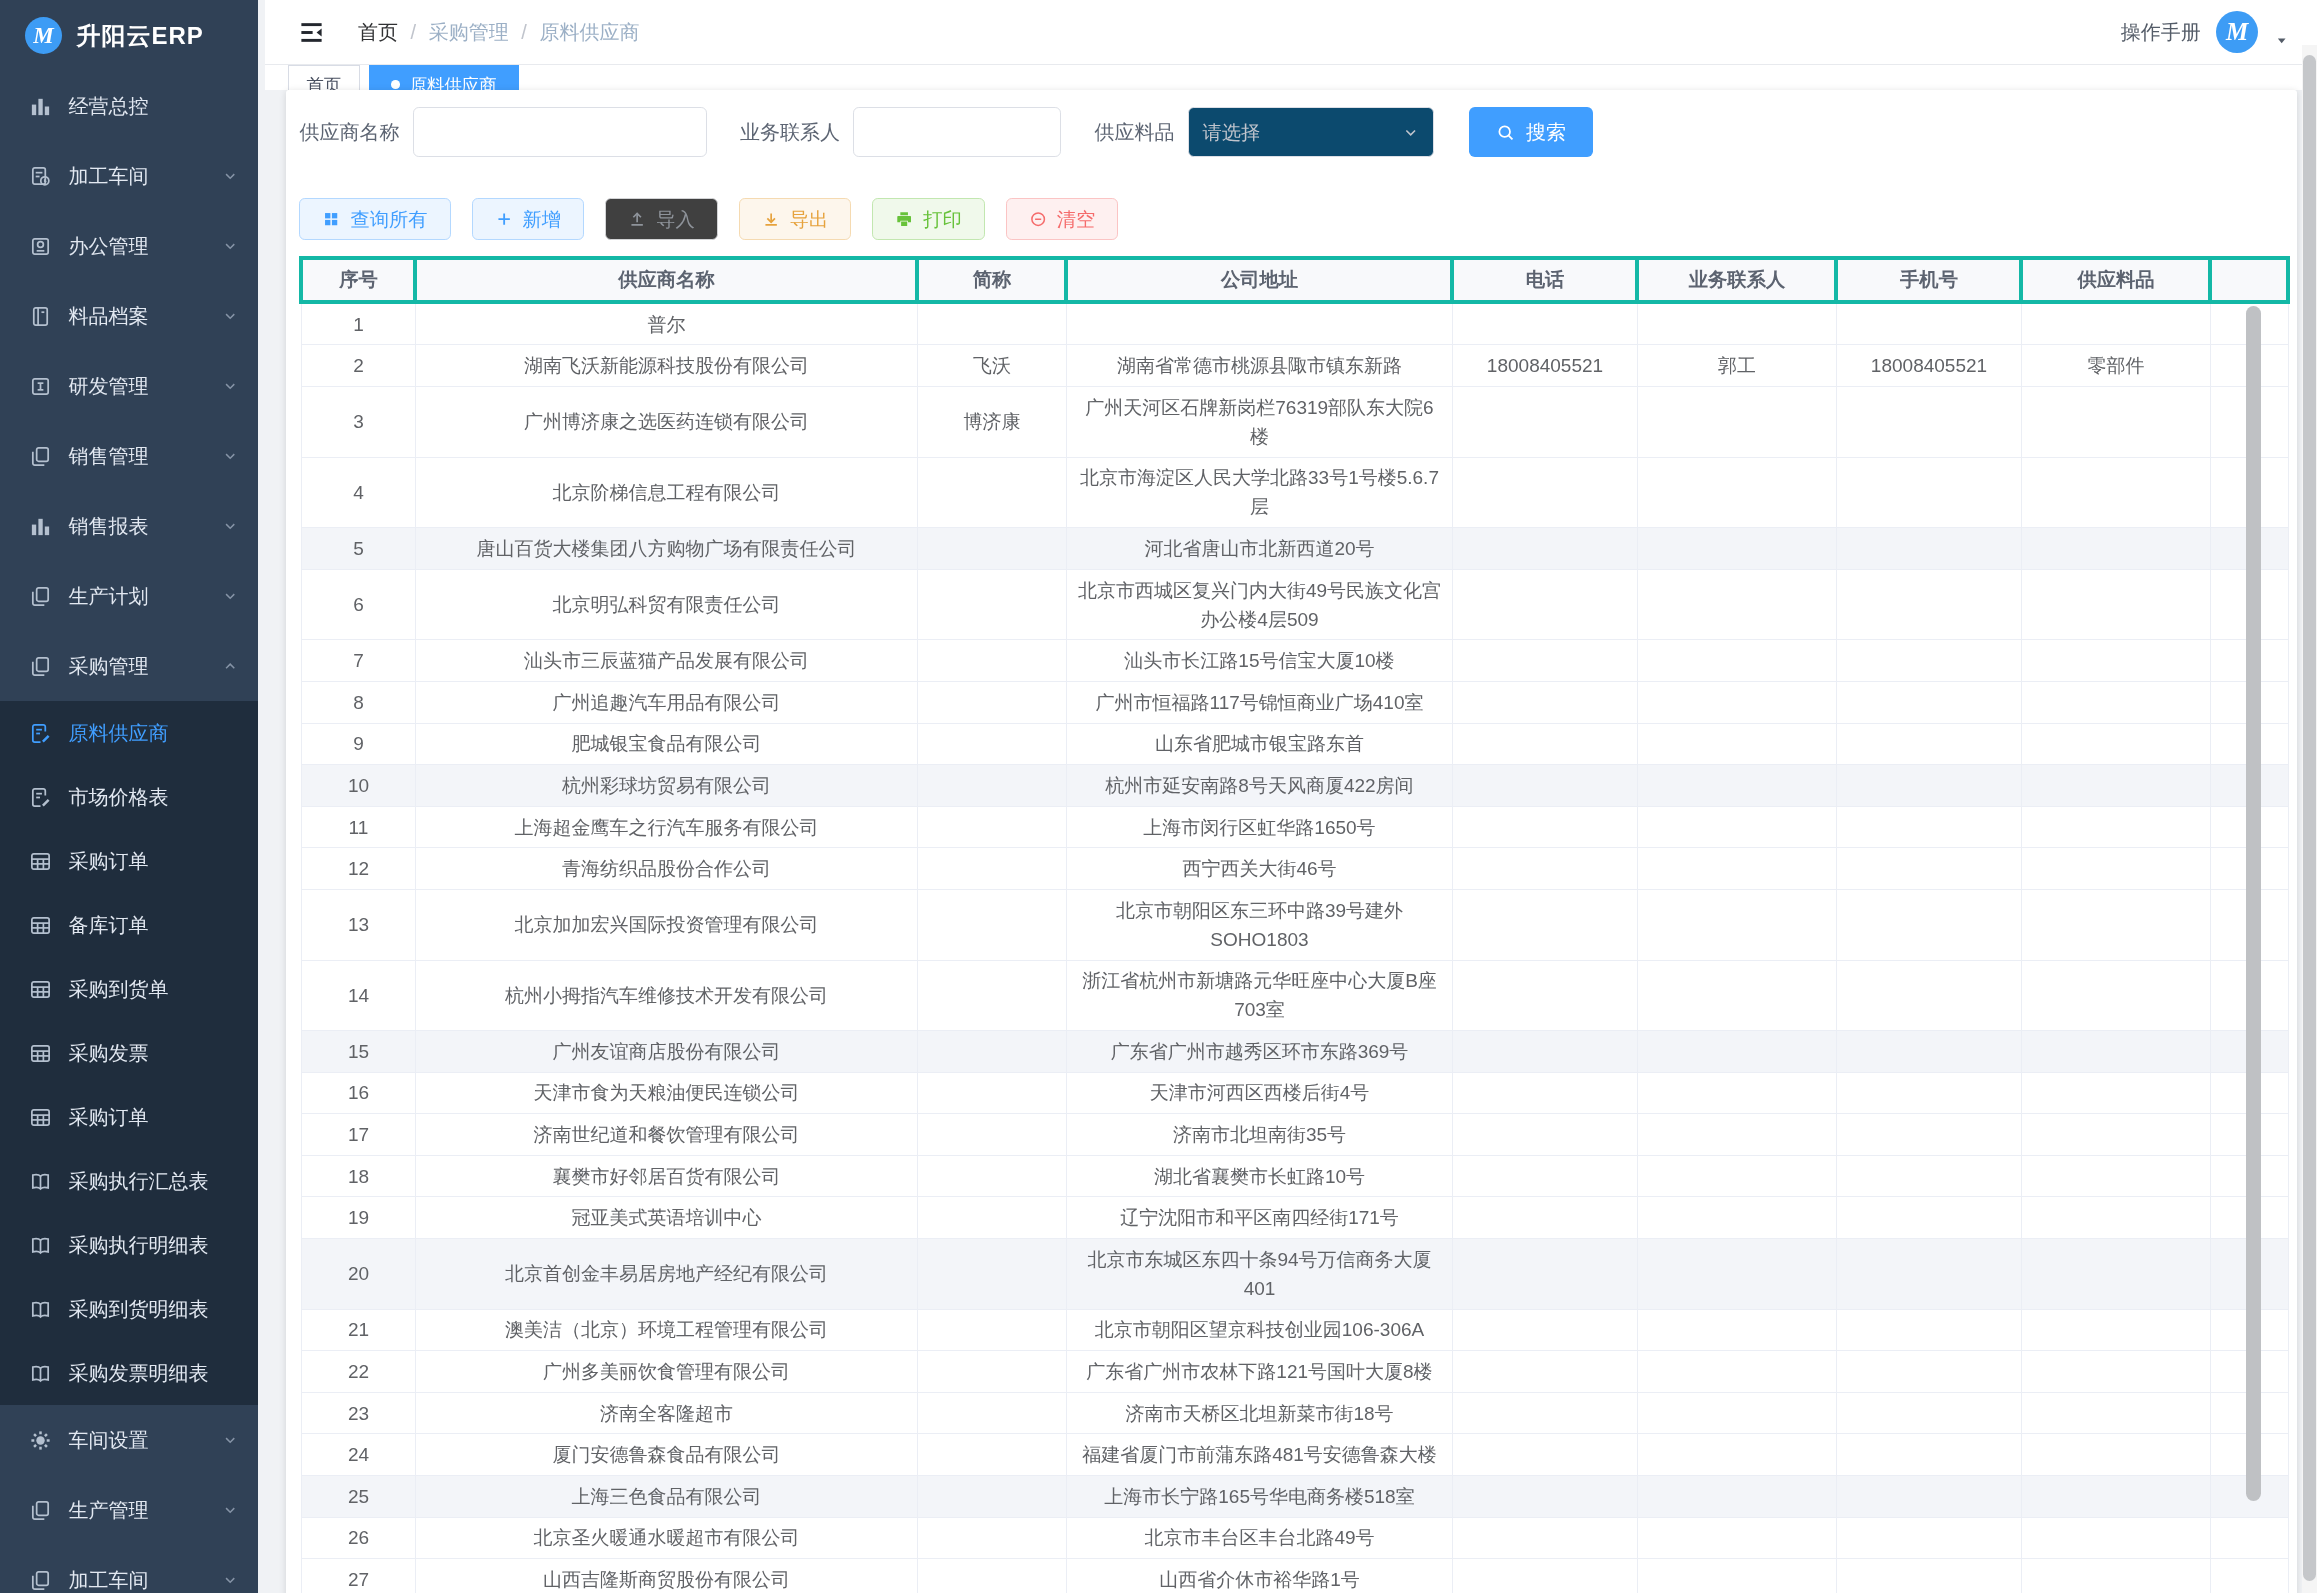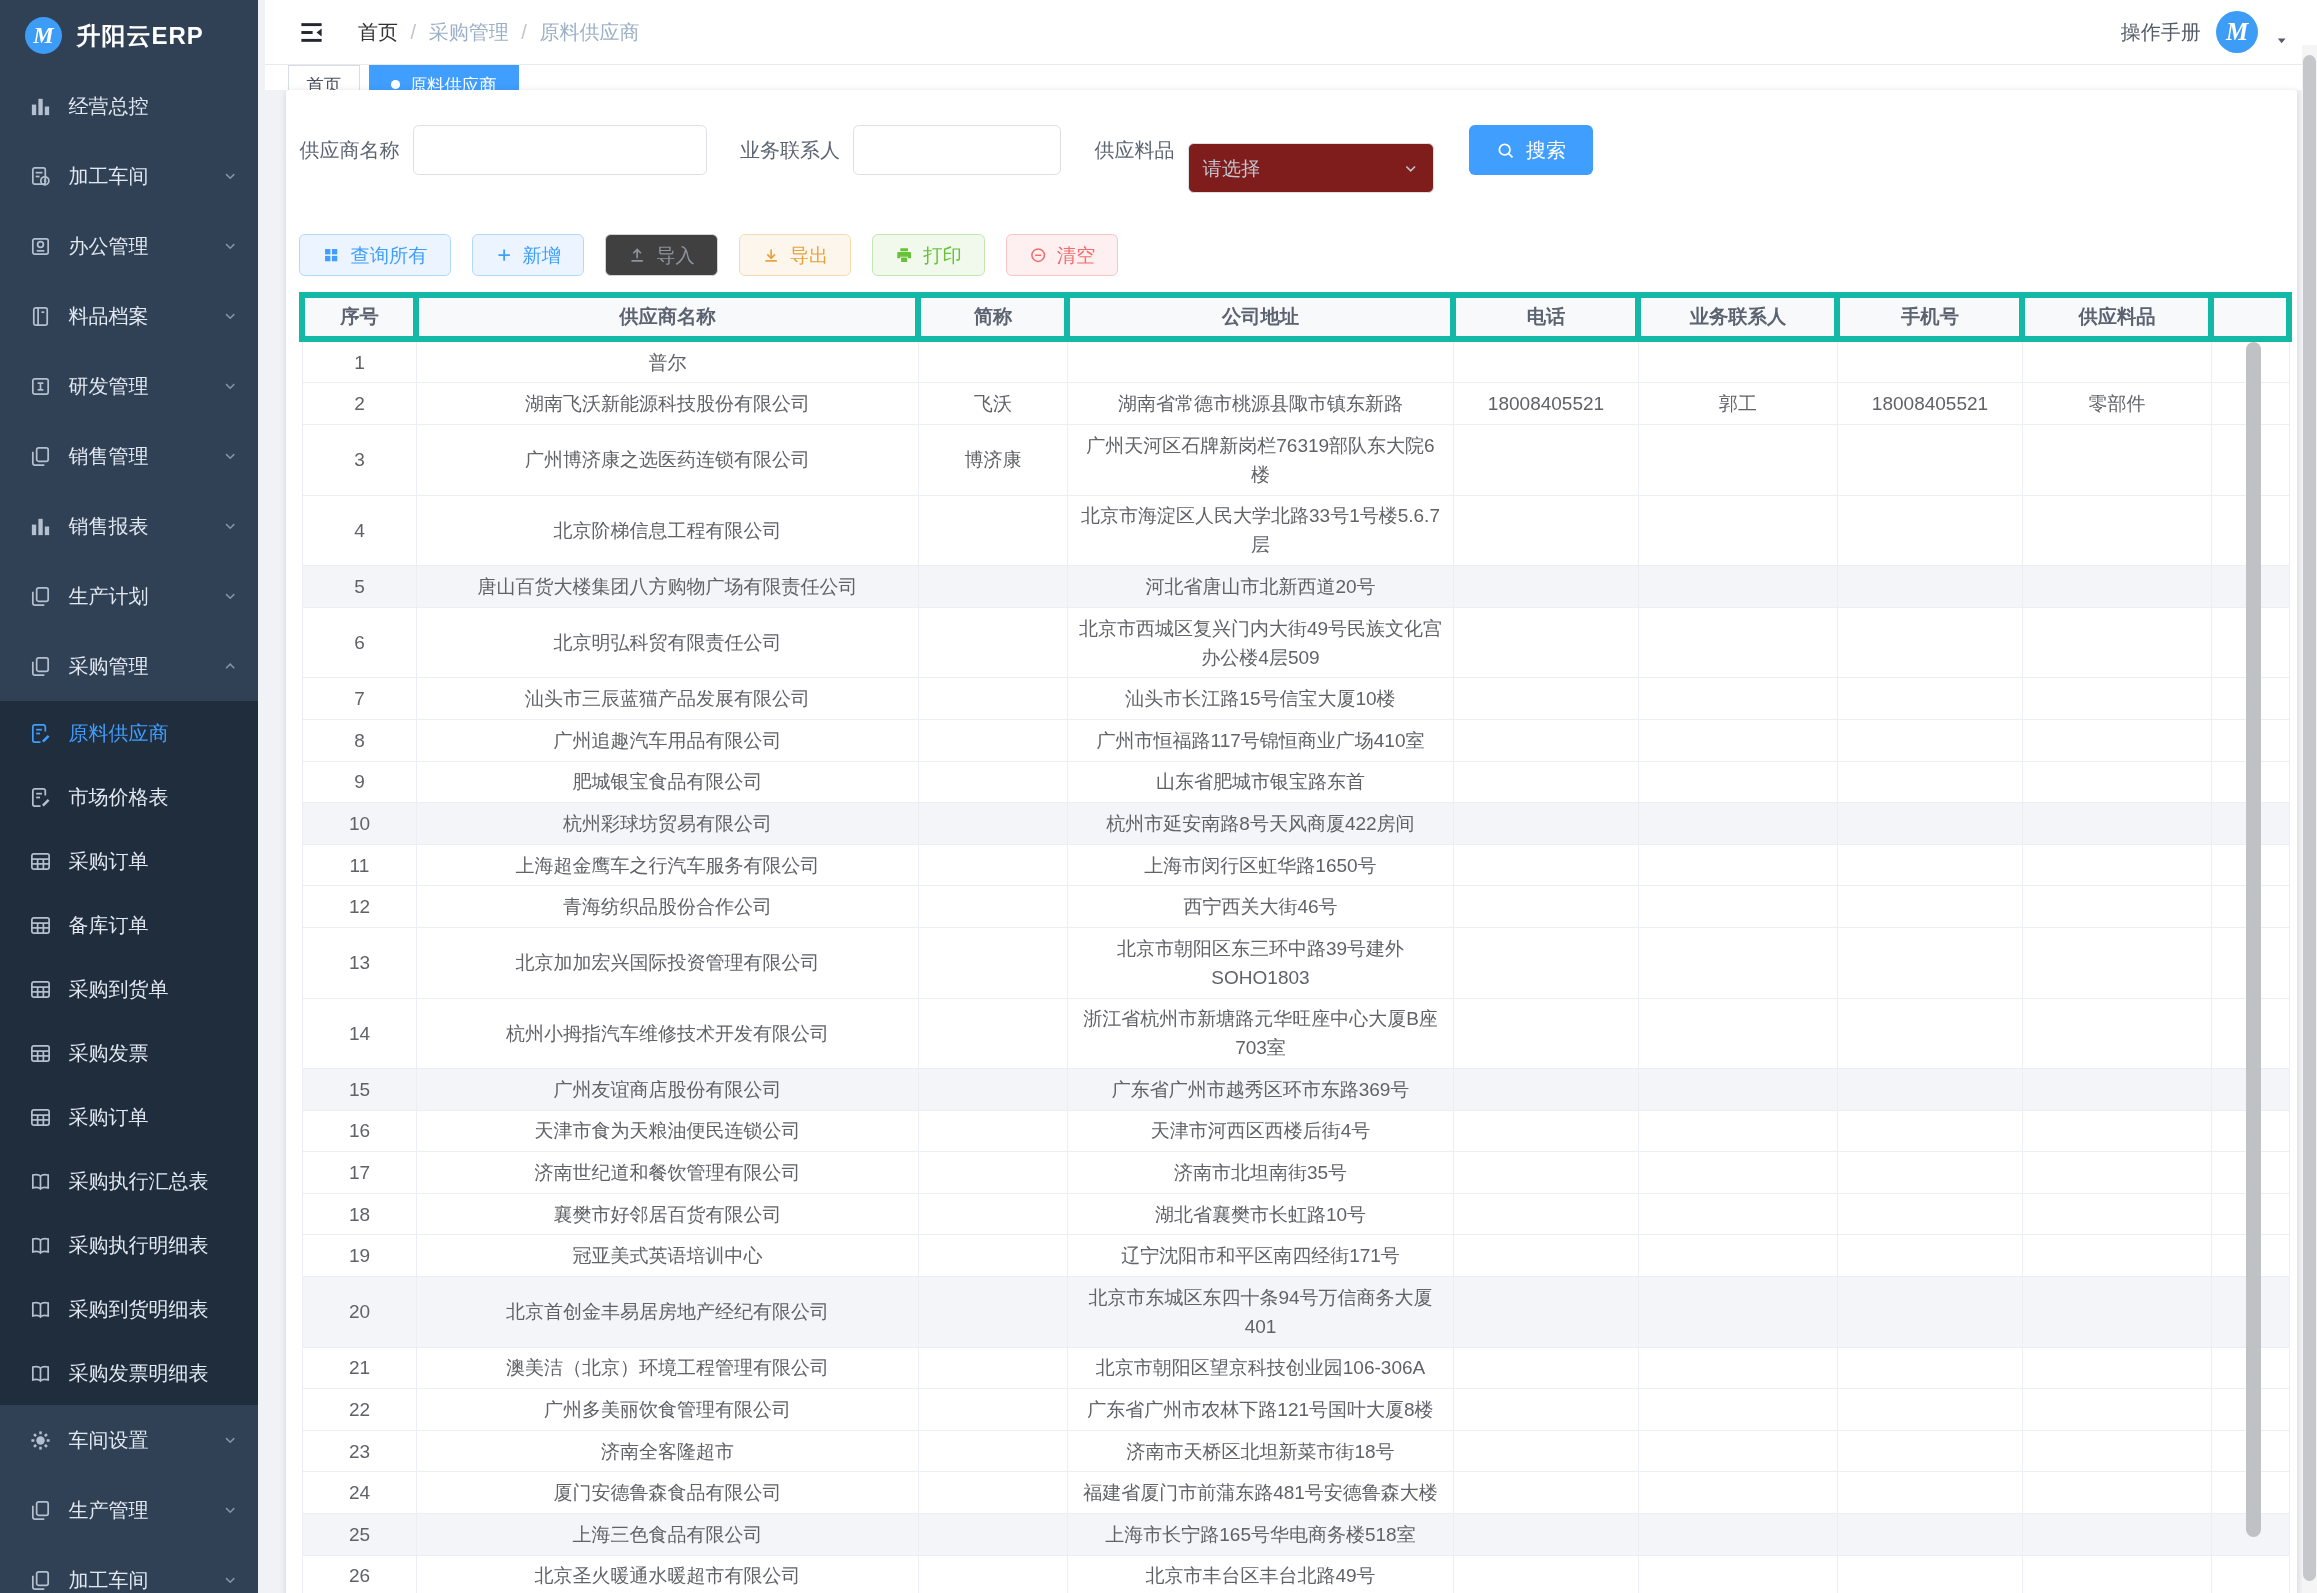--- a/index.html
+++ b/index.html
@@ -47,22 +47,22 @@
   .card { margin:0 27px 0 21px; background:#fff; border-radius:2.9px;
           box-shadow:0 1px 7.7px rgba(0,0,0,.13); padding:0 11.6px 13.5px 11.6px; position:relative; }
 
   
   .search-row { display:flex; align-items:center; padding:17.4px 0 0 1.9px; }
   .sr-label { font-size:20px; color:#5d6573; margin-right:13.5px; white-space:nowrap; }
   .inp { height:50px; border:1px solid #dcdfe6; border-radius:5.8px; background:#fff;
          font-size:19.3px; color:#303133; padding:0 13.5px; outline:none; }
   .inp-1 { width:294px; }
   .inp-2 { width:208px; }
-  .sel { width:246px; height:50px; border:1px solid #dcdfe6; border-radius:5.8px; background:#7f1d1d;
-         display:flex; align-items:center; justify-content:space-between; padding:0 13.5px; cursor:pointer;margin-top:36px; }
+  .sel { width:246px; height:50px; border:1px solid #dcdfe6; border-radius:5.8px; background:#0c4a6e;
+         display:flex; align-items:center; justify-content:space-between; padding:0 13.5px; cursor:pointer; }
   .sel .ph { font-size:19.3px; color:#c0c4cc; }
   .sel .chev-sm { width:17.4px; height:17.4px; color:#c0c4cc; }
   .gap-32 { width:33px; flex:none; }
   .search-btn { margin-left:35px; width:124px; height:50px; background:#409EFF; border:none;
                 border-radius:5.8px; color:#fff; font-size:20px; display:flex; align-items:center;
                 justify-content:center; gap:10.6px; cursor:pointer; }
   .search-btn .ico { width:19.3px; height:19.3px; }
 
   
   .toolbar { display:flex; gap:21px; padding:41px 0 15.4px 1.9px; }
@@ -72,21 +72,21 @@
   .btn-primary { background:#ecf5ff; border-color:#b3d8ff; color:#409EFF;text-align:center; }
   .btn-default { background:#404040; border-color:#d3d4d6; color:#8f949b; }
   .btn-warning { background:#fdf6ec; border-color:#f5dab1; color:#e6a23c; }
   .btn-success { background:#f0f9eb; border-color:#c2e7b0; color:#67c23a; }
   .btn-danger  { background:#fef0f0; border-color:#fbc4c4; color:#f56c6c; }
 
   
   .table-wrap { position:relative; margin:0 1.9px; }
   table.tbl { border-collapse:collapse; table-layout:fixed; width:1988px; }
   .tbl th { background:#f8f9fb; height:44px; font-size:19.3px; color:#5c6370; font-weight:bold;
-            border:6px solid #14b8a6; text-align:center; }
+            border:4px solid #14b8a6; text-align:center; }
   .tbl td { border:1px solid #ebeef5; font-size:19px; color:#606266; text-align:center;
             padding:5.8px 9.7px; line-height:29px; overflow:hidden; }
   .tbl tbody tr { background:#fff; }
   .tbl tbody tr:nth-child(5n) { background:#f3f5f9; }
   .v-thumb { position:absolute; width:14.5px; height:1195px; right:23px; top:50px;
              background:#bfc1c4; border-radius:7.7px; z-index:3; cursor:pointer; }
 
   
   .win-scroll { position:absolute; right:0; top:45px; width:15.4px; height:1548px; background:#f5f5f5; z-index:9; }
   .win-thumb { position:absolute; right:1px; top:9.7px; width:13.5px; height:1526px;

